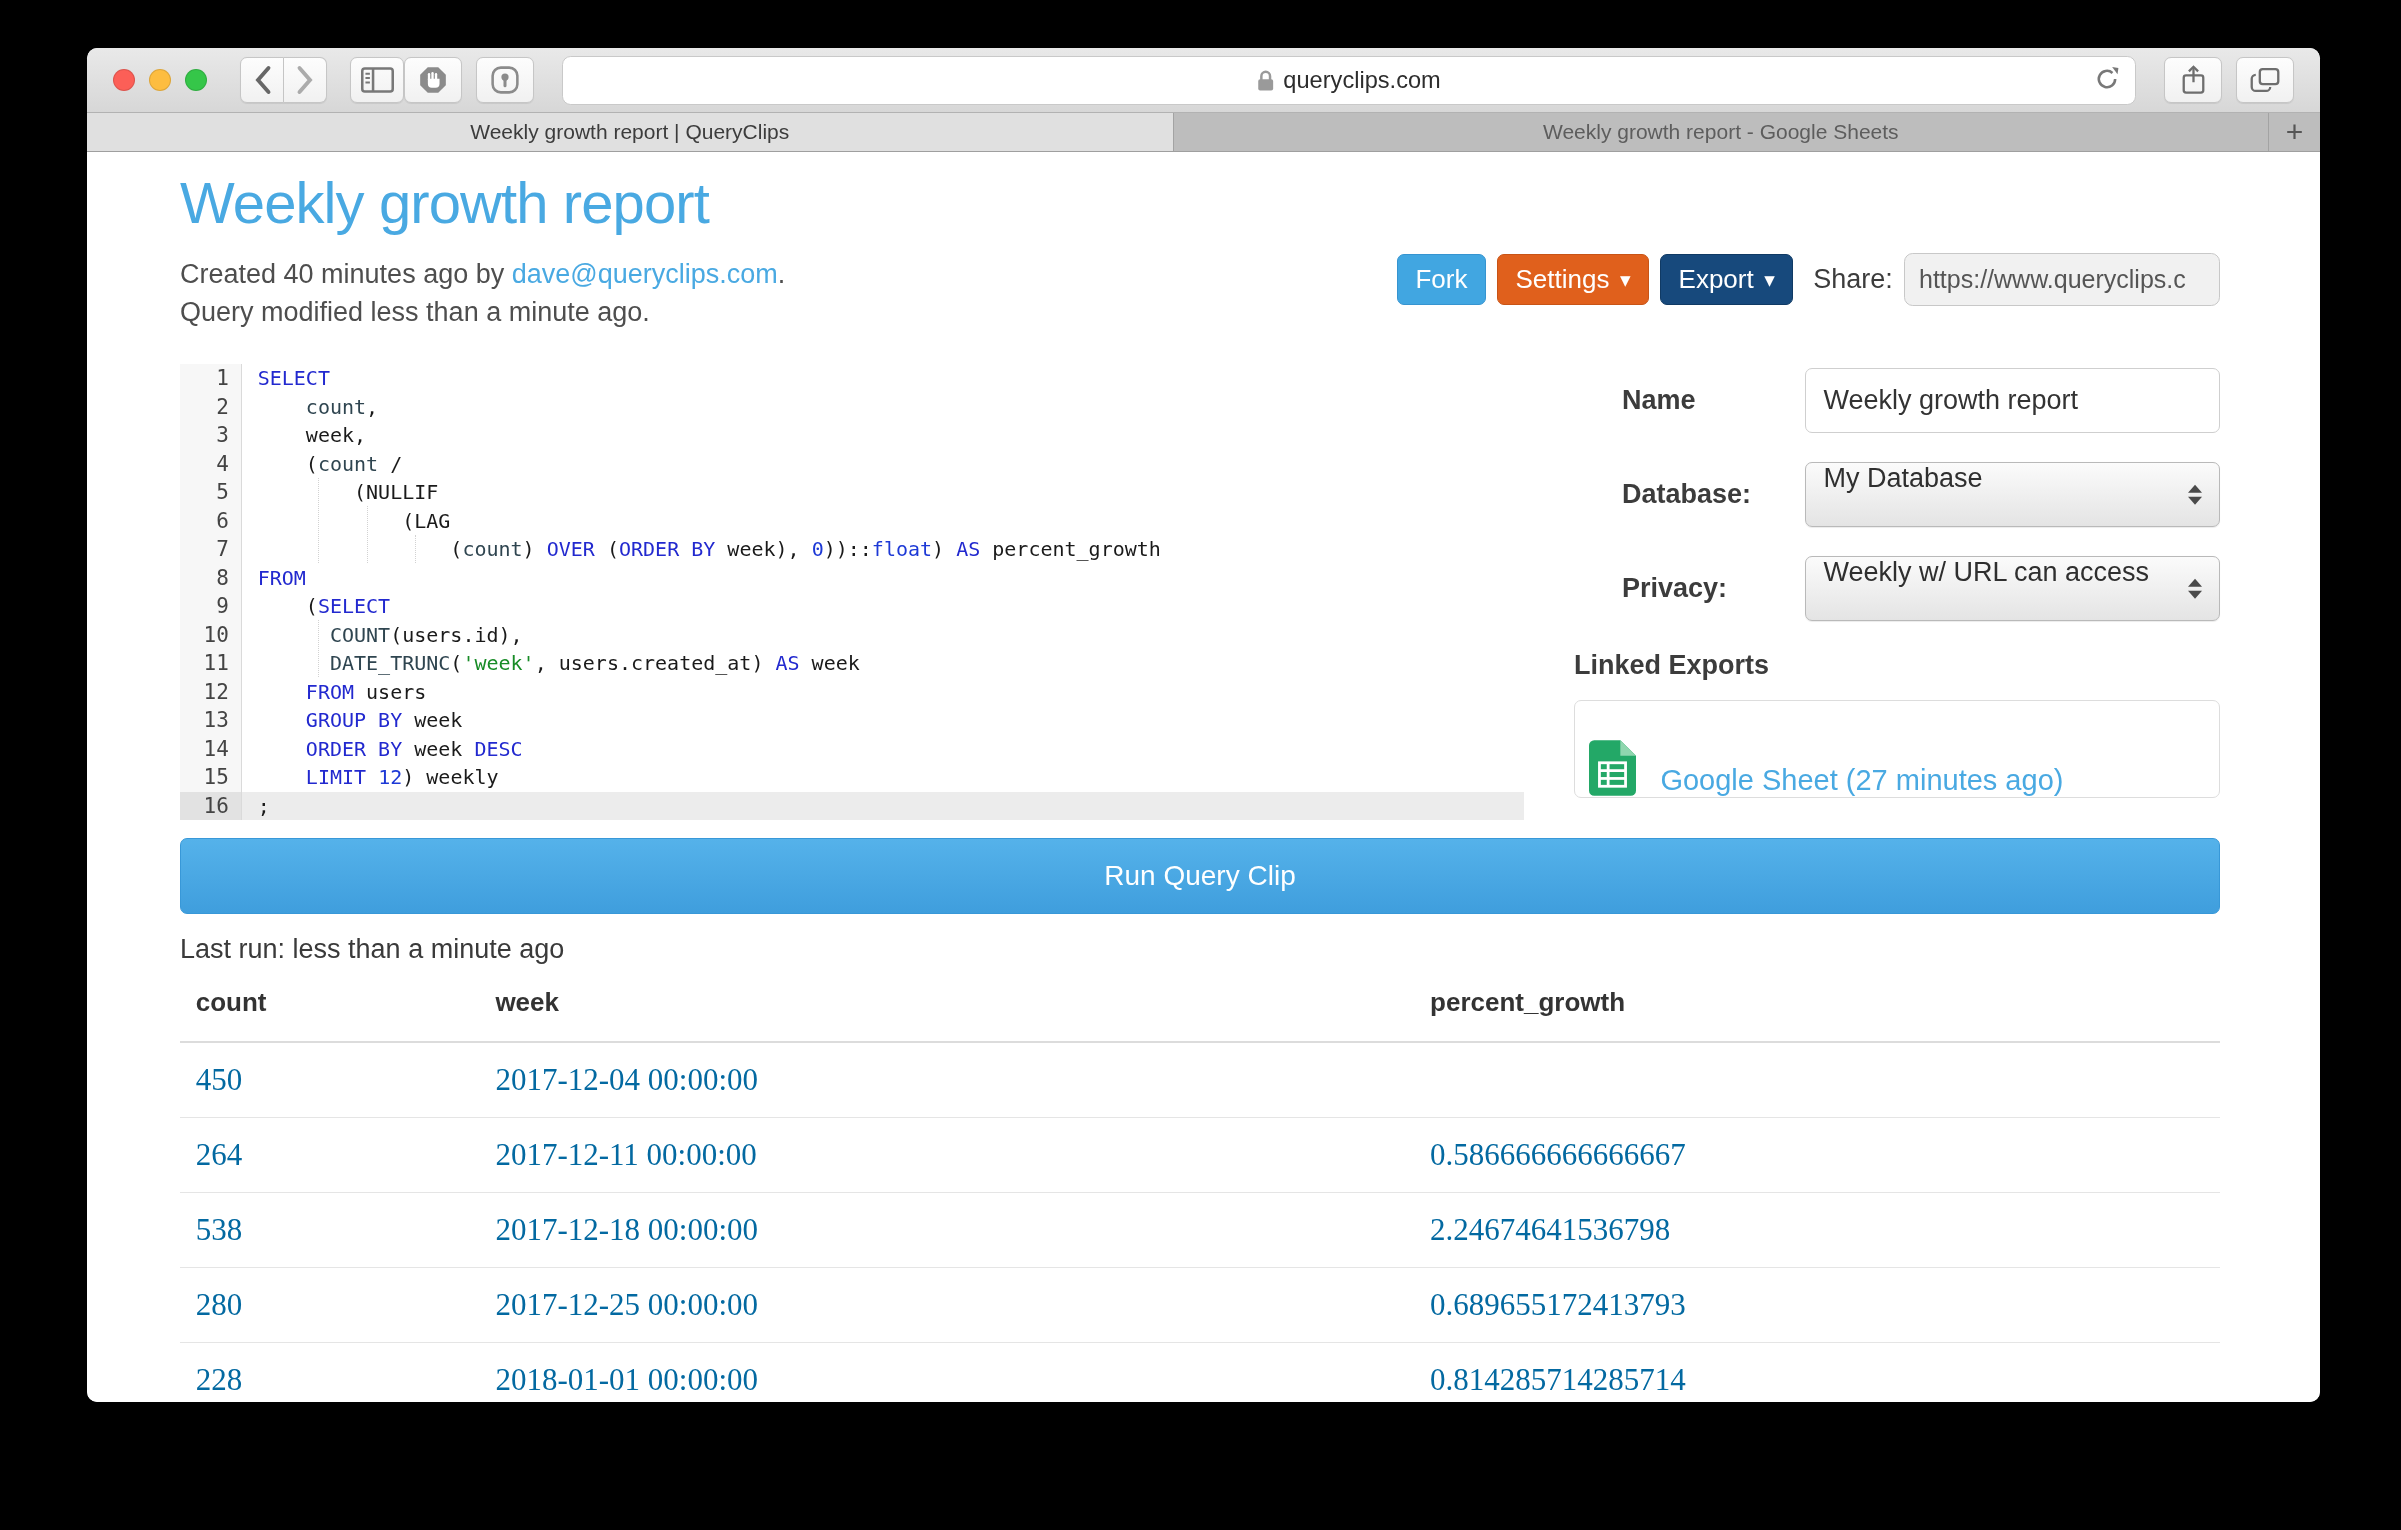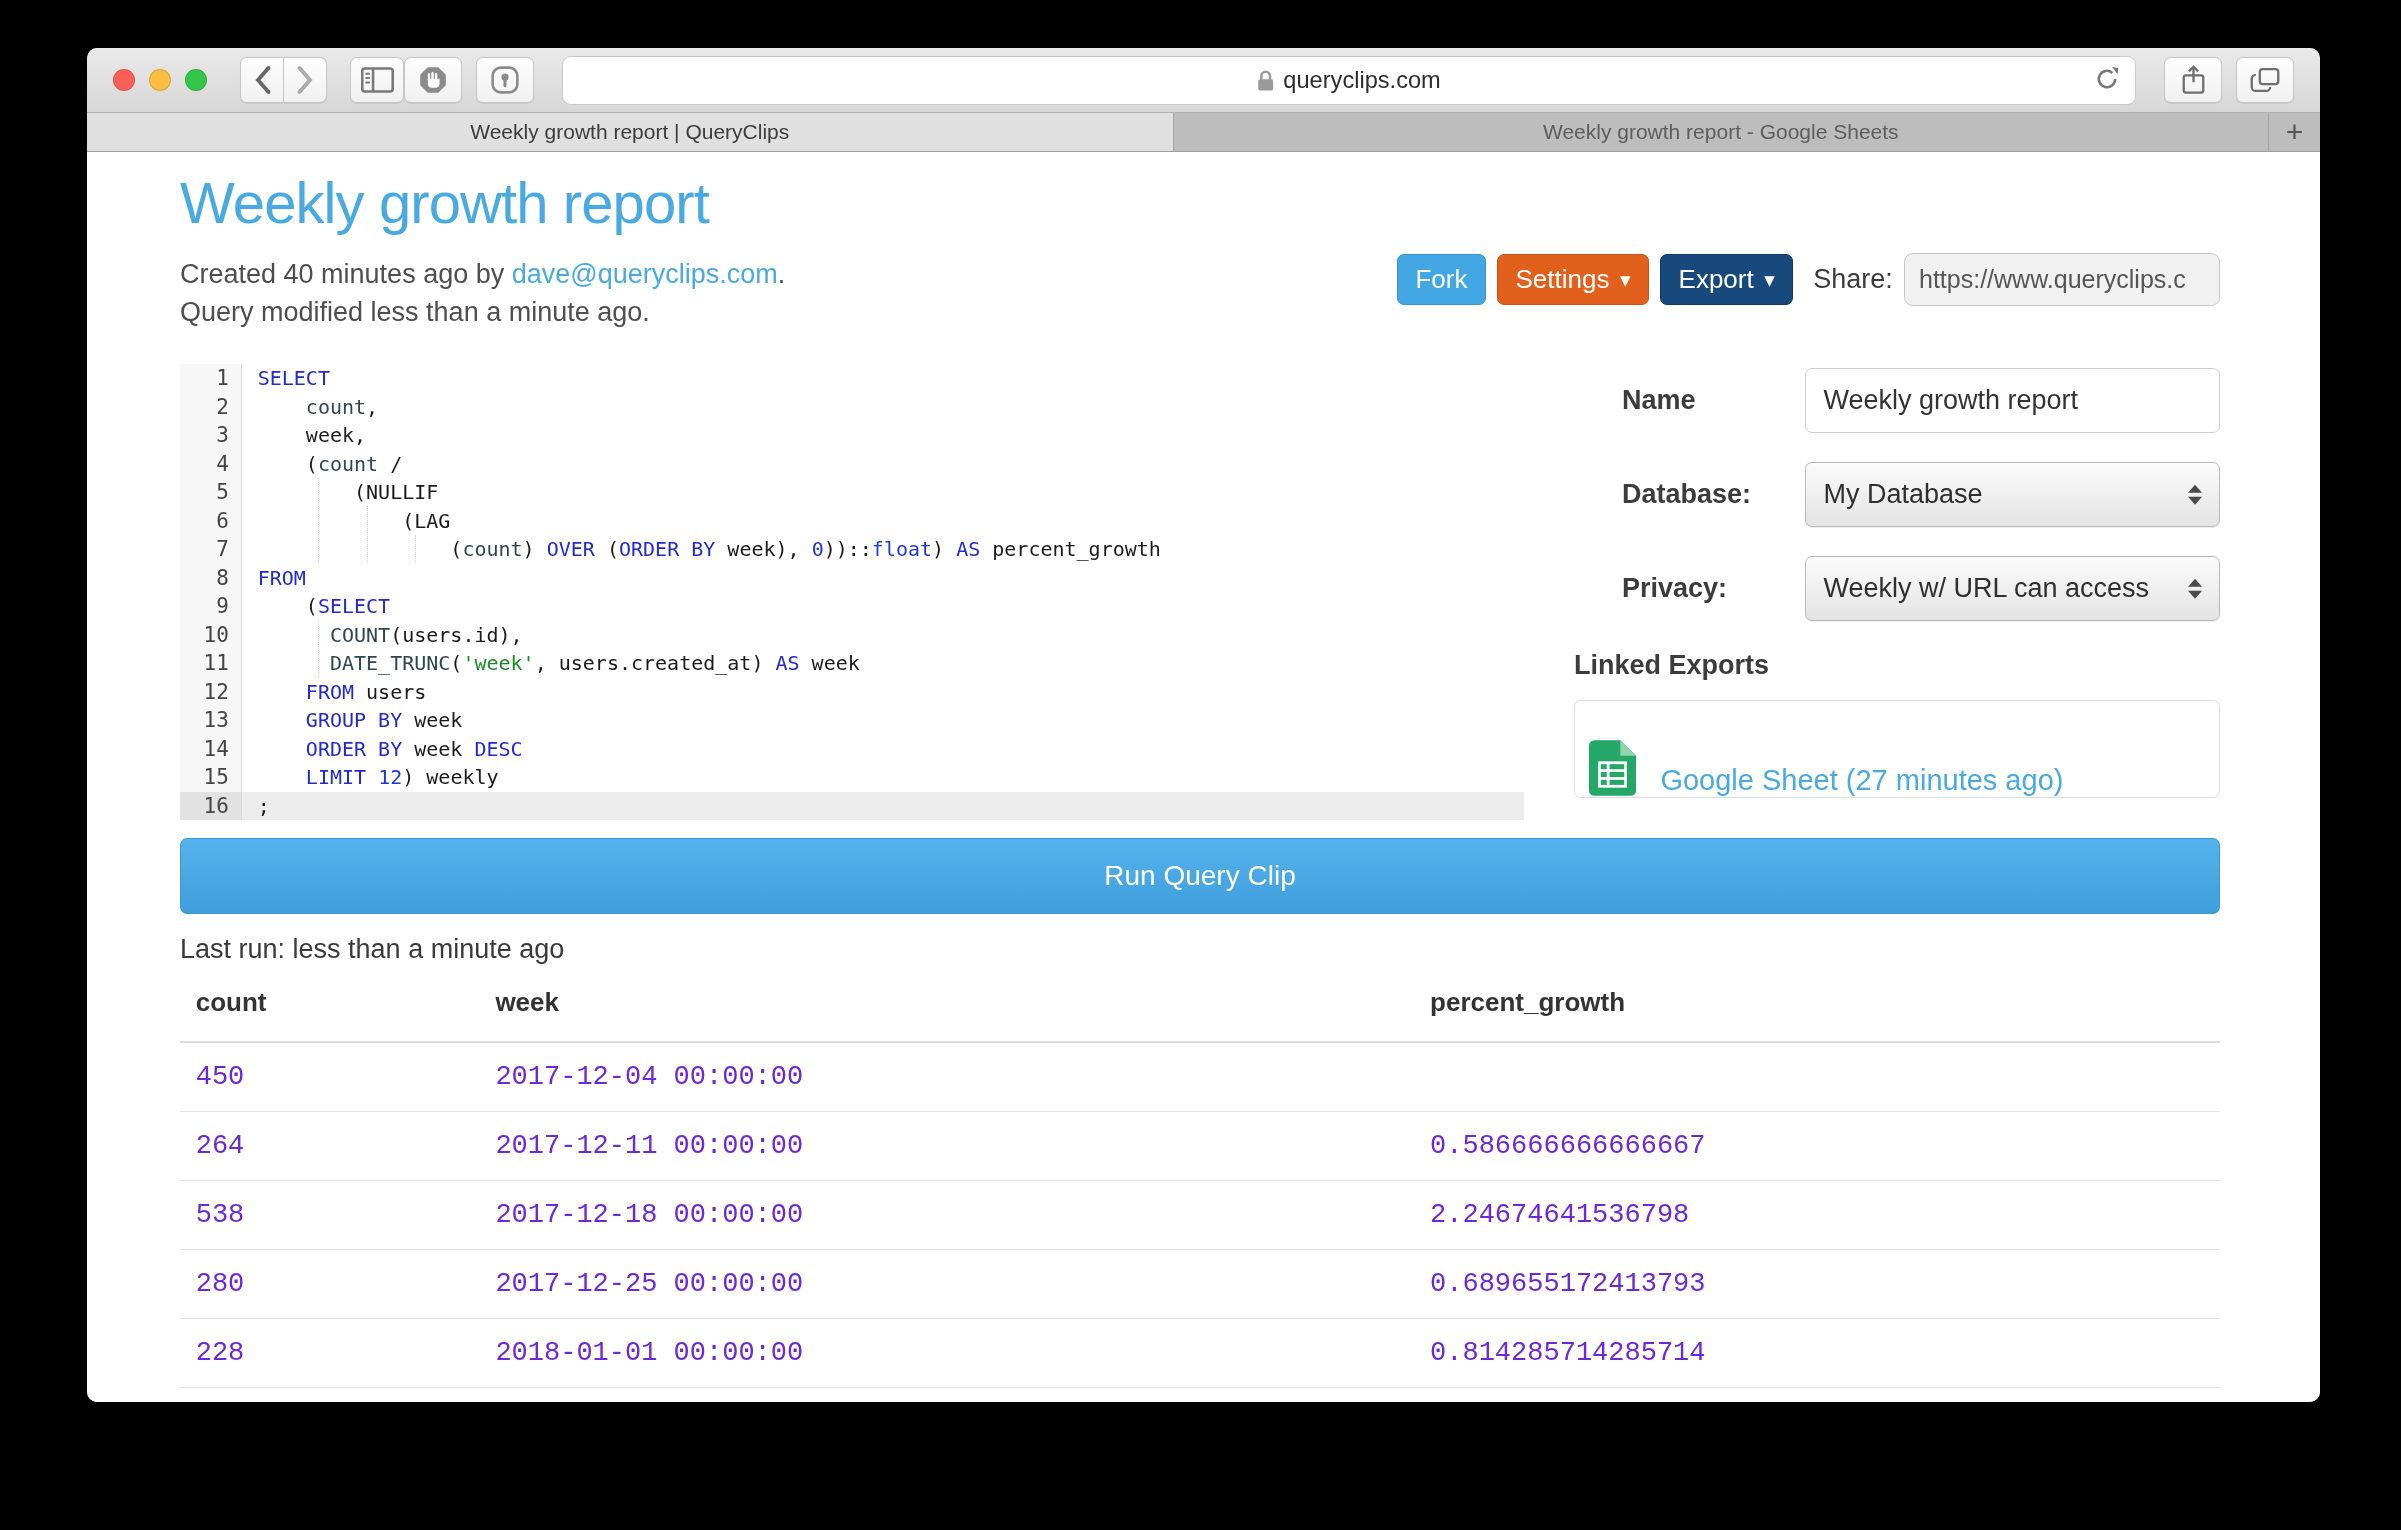--- a/index.html
+++ b/index.html
@@ -45,34 +45,34 @@
   .ed-ln{width:62px;padding-right:12.2px;box-sizing:border-box;text-align:right;color:#444;background:#f7f7f7;border-right:0.9px solid #dadada;font-size:21px;flex:0 0 62px;}
   .ed-line.active .ed-ln{background:#e2e2e2;}
   .ed-code{padding-left:15.7px;white-space:pre;color:#1a1a1a;}
   .k{color:#2229cf}.v{color:#2f4550}.s{color:#188c27}.n{color:#1d39d6}
   .guide{position:absolute;border-left:1.7px dotted #d2d2d2;width:0;}
   
   .panel{position:absolute;left:1394px;top:216px;width:646px;}
   .prow{display:flex;align-items:center;margin-bottom:29px;margin-left:48px;}
   .plabel{width:183px;font-size:27px;font-weight:bold;color:#3c3c3c;flex:0 0 183px;}
   .textinput{flex:1;height:63px;border:0.9px solid #cfcfcf;border-radius:7px;font-size:27px;color:#333;padding:0 17.4px;font-family:"Liberation Sans",sans-serif;}
-  .select{flex:1;height:63px;border:0.9px solid #b9b9b9;border-radius:7px;background:linear-gradient(#fbfbfb,#e4e4e4);display:flex;align-items:center;padding:0 17.4px;font-size:27px;color:#2f2f2f;position:relative;box-shadow:0 0.9px 0.9px rgba(0,0,0,.08);}
+  .select{flex:1;height:63px;border:0.9px solid #b9b9b9;border-radius:7px;background:linear-gradient(#fbfbfb,#e4e4e4);display:flex;align-items:flex-start;padding:0 17.4px;font-size:27px;color:#2f2f2f;position:relative;box-shadow:0 0.9px 0.9px rgba(0,0,0,.08);}
   .selarrows{position:absolute;right:17.4px;top:50%;transform:translateY(-50%);display:flex;flex-direction:column;gap:4.4px;}
   .selarrows i{display:block;width:0;height:0;border-left:7px solid transparent;border-right:7px solid transparent;}
   .selarrows .up{border-bottom:8.7px solid #4a4a4a;}
   .selarrows .down{border-top:8.7px solid #4a4a4a;}
   .lexheading{font-size:27px;font-weight:bold;color:#3c3c3c;margin:0 0 19px 0;}
   .lexcard{border:0.9px solid #ddd;border-radius:7px;height:96px;display:flex;align-items:flex-end;padding:0 14px;gap:24.4px;}
   .lexlink{font-size:29px;color:#49a9e2;text-decoration:none;}
   
   .runbtn{position:absolute;left:0;top:686px;width:100%;height:76px;border-radius:7px;background:linear-gradient(#55b2ea,#3f9edd);border:0.9px solid #3898d8;box-sizing:border-box;color:#fff;font-size:28px;display:flex;align-items:center;justify-content:center;cursor:pointer;}
   .lastrun{position:absolute;left:0;top:782px;font-size:27px;color:#3a3a3a;}
   .results{position:absolute;left:0;top:818px;width:100%;border-collapse:collapse;}
   .results th{text-align:left;font-size:26px;font-weight:bold;color:#333;padding:17.4px 0 23px 15.7px;border-bottom:2.6px solid #dcdcdc;font-family:"Liberation Sans",sans-serif;}
-  .results td{font-family:Liberation Mono, monospace;font-size:27px;color:#6d28d9;padding:19px 0 19px 15.7px;border-bottom:0.9px solid #e5e5e5;}
+  .results td{font-family:Liberation Serif, serif;font-size:31px;color:#0369a1;padding:19px 0 19px 15.7px;border-bottom:0.9px solid #e5e5e5;}
   .results .c0{width:284px}.results .c1{width:919px}
 </style>
 </head>
 <body>
 
 <div class="window">
 
   <div class="toolbar">
     <div class="traffic">
       <span class="tl red"></span>

